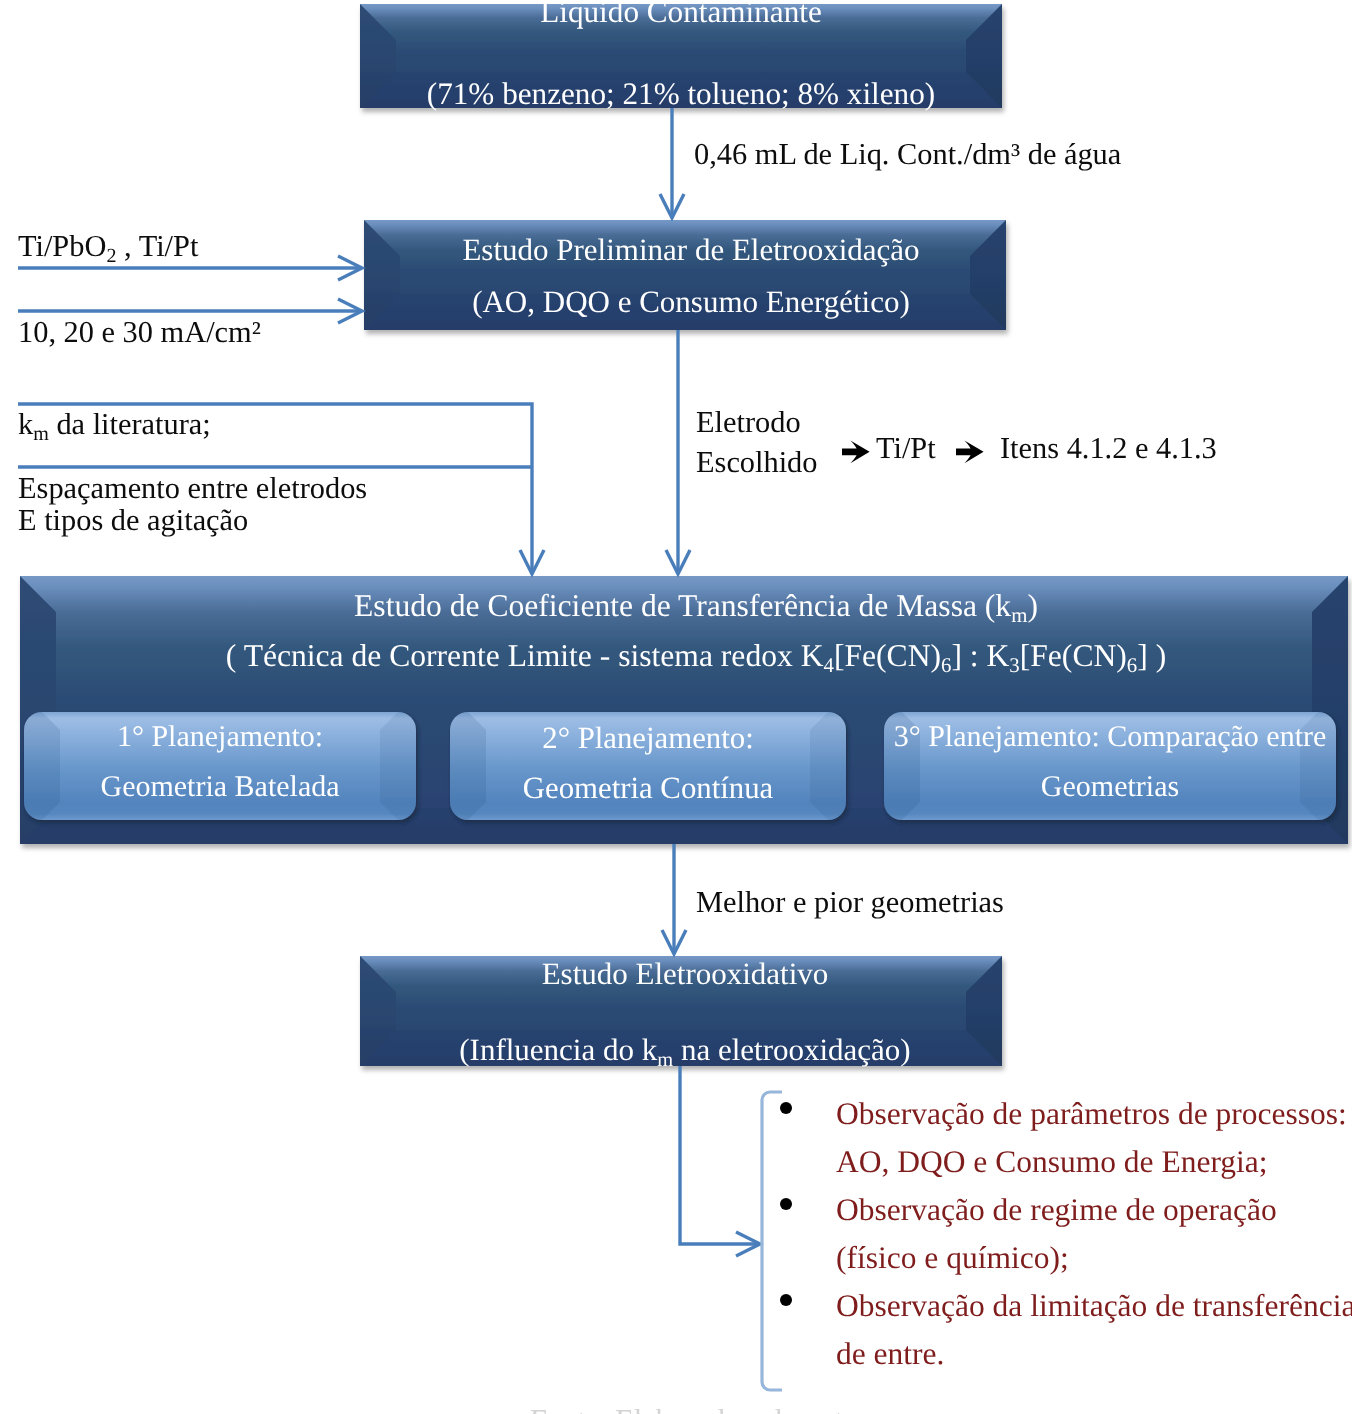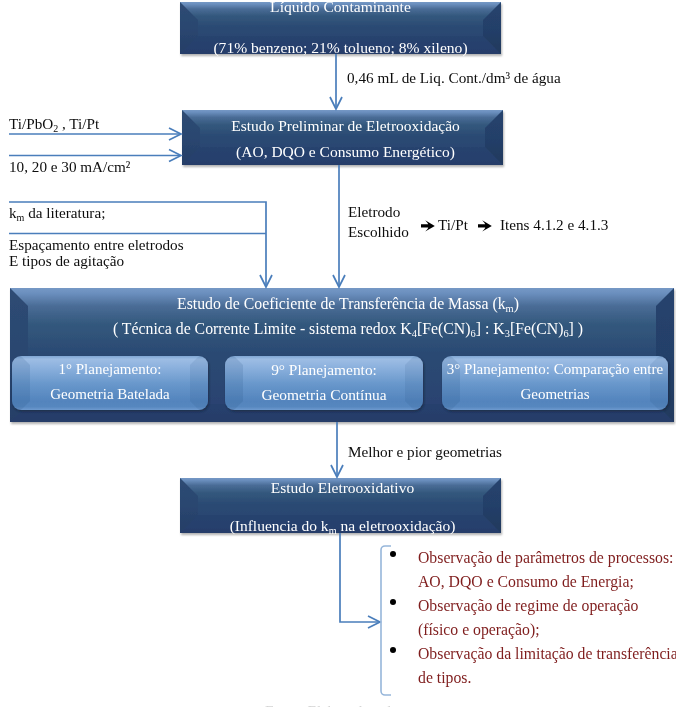--- a/index.html
+++ b/index.html
@@ -146,21 +146,21 @@
 <div class="btxt" style="left:16px;top:285px;width:664px;height:62px;font-size:15.8px">
   <div class="ln" style="margin-bottom:9px"><span>Estudo de Coeficiente de Transferência de Massa (k</span><sub>m</sub><span>)</span></div>
   <div class="ln"><span>( Técnica de Corrente Limite - sistema redox K</span><sub>4</sub><span>[Fe(CN)</span><sub>6</sub><span>] : K</span><sub>3</sub><span>[Fe(CN)</span><sub>6</sub><span>] )</span></div>
 </div>
 
 <div class="btxt" style="left:12px;top:355px;width:196px;height:54px;font-size:15px">
   <div class="ln" style="margin-bottom:9.5px">1° Planejamento:</div>
   <div class="ln">Geometria Batelada</div>
 </div>
 <div class="btxt" style="left:225px;top:355px;width:198px;height:54px;font-size:15.4px">
-  <div class="ln" style="margin-bottom:9.5px">9° Planejamento:</div>
+  <div class="ln" style="margin-bottom:9.5px">2° Planejamento:</div>
   <div class="ln">Geometria Contínua</div>
 </div>
 <div class="btxt" style="left:442px;top:355px;width:226px;height:54px;font-size:15px">
   <div class="ln" style="margin-bottom:9.5px">3° Planejamento: Comparação entre</div>
   <div class="ln">Geometrias</div>
 </div>
 
 <div class="btxt" style="left:182px;top:479px;width:321px;height:55px;font-size:15.5px">
   <div class="ln" style="margin-bottom:22px">Estudo Eletrooxidativo</div>
   <div class="ln"><span>(Influencia do k</span><sub>m</sub><span> na eletrooxidação)</span></div>
@@ -195,19 +195,19 @@
 <div class="lbl" style="left:500px;top:217px">Itens 4.1.2 e 4.1.3</div>
 
 <div class="lbl" style="left:348px;top:444px">Melhor e pior geometrias</div>
 
 <div class="bulmark" style="left:390px;top:551px">•</div>
 <div class="bulmark" style="left:390px;top:599px">•</div>
 <div class="bulmark" style="left:390px;top:647px">•</div>
 <div class="bul" style="left:418px;top:550px">Observação de parâmetros de processos:</div>
 <div class="bul" style="left:418px;top:574px">AO, DQO e Consumo de Energia;</div>
 <div class="bul" style="left:418px;top:598px">Observação de regime de operação</div>
-<div class="bul" style="left:418px;top:622px">(físico e operação);</div>
+<div class="bul" style="left:418px;top:622px">(físico e químico);</div>
 <div class="bul" style="left:418px;top:646px">Observação da limitação de transferência</div>
-<div class="bul" style="left:418px;top:670px">de tipos.</div>
+<div class="bul" style="left:418px;top:670px">de entre.</div>
 
 <div class="lbl caption" style="left:265px;top:702.5px">Fonte: Elaborada pelo autor.</div>
 
 </div>
 
 </body></html>

